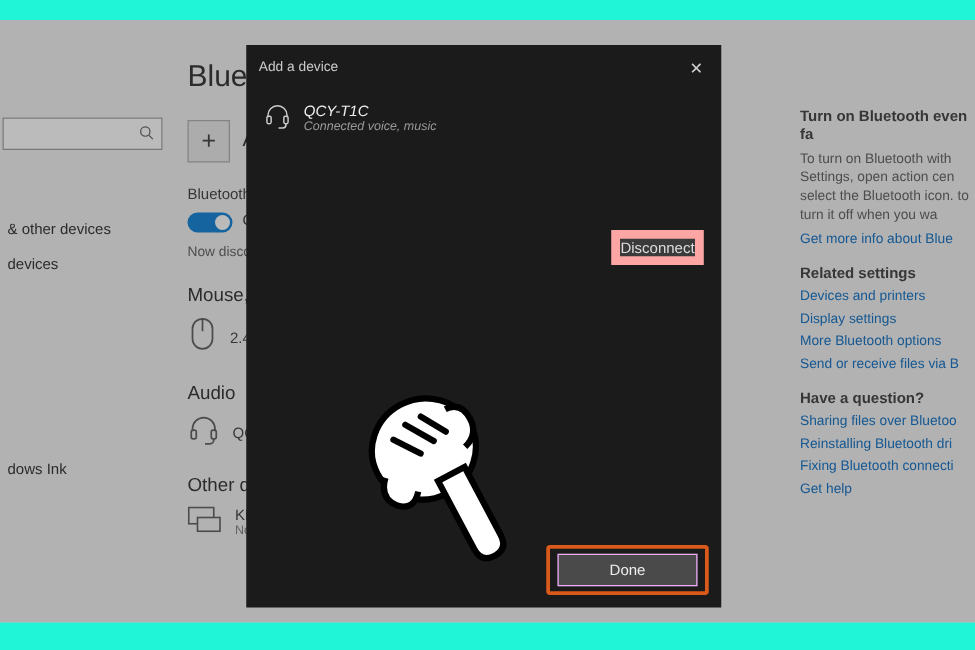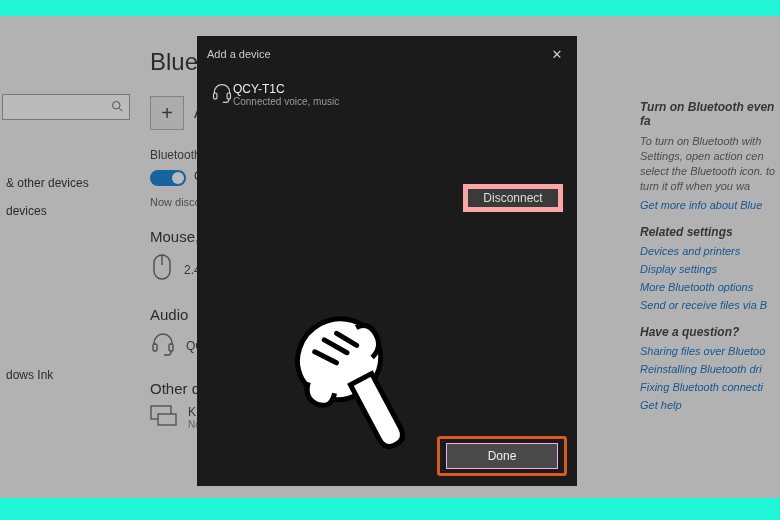--- a/index.html
+++ b/index.html
@@ -19,35 +19,35 @@
   .add-row { display:flex; align-items:center; gap:10px; margin-top:20px; }
   .plus { width:34px; height:34px; border:1px solid #aaa; display:flex; align-items:center; justify-content:center; font-size:20px; color:#333; background:#e8e8e8; }
   .sub-label { font-size:12px; margin-top:18px; color:#333; }
   .toggle { width:36px; height:16px; background:#0078d4; border-radius:8px; position:relative; margin-top:4px; }
   .toggle::after { content:""; position:absolute; right:2px; top:2px; width:12px; height:12px; background:#fff; border-radius:50%; }
   .status { font-size:11px; color:#555; margin-top:10px; }
   .sect { font-size:15px; font-weight:400; margin-top:20px; }
   .device-row { display:flex; align-items:center; gap:10px; margin-top:8px; font-size:12px; color:#333; }
 
   
-  .right { position:absolute; right:0; top:70px; width:140px; font-size:11px; color:#333;font-style:italic; }
+  .right { position:absolute; right:0; top:56px; width:140px; font-size:11px; color:#333; }
   .right .h { font-weight:600; font-size:12px; margin-bottom:6px; margin-top:14px; }
   .right .p { color:#555; line-height:1.35; margin-bottom:6px; }
   .right .link { color:#0067c0; margin-bottom:6px; cursor:pointer; }
 
   
   .dialog { position:absolute; left:197px; top:20px; width:380px; height:450px; background:#1b1b1b; z-index:10; color:#ddd; }
   .dialog-header { display:flex; justify-content:space-between; align-items:center; padding:8px 10px; font-size:11px; color:#ccc; }
   .close { width:20px; height:20px; display:flex; align-items:center; justify-content:center; color:#ccc; cursor:pointer; font-size:13px; }
   .dlg-title { font-size:18px; font-weight:300; color:#fff; padding:4px 14px 10px; }
-  .dev-item { display:flex; align-items:flex-start; padding:10px 14px; }
+  .dev-item { display:flex; align-items:flex-start; gap:10px; padding:10px 14px;font-style:italic; }
   .headset { width:22px; height:22px; }
   .dev-name { font-size:12px; color:#eee; }
   .dev-sub { font-size:10px; color:#9a9a9a; }
-  .disconnect { position:absolute; right:14px; top:148px; width:100px; height:28px; background:#3a3a3a; border:5px solid #fca5a5; color:#ddd; font-size:12px; display:flex; align-items:center; justify-content:center; cursor:pointer; }
+  .disconnect { position:absolute; right:14px; top:148px; width:74px; height:28px; background:#3a3a3a; border:7px solid #fca5a5; color:#ddd; font-size:12px; display:flex; align-items:center; justify-content:center; cursor:pointer; }
   .done-wrap { position:absolute; right:10px; bottom:10px; width:130px; height:40px; border:3px solid #d95a1a; border-radius:3px; display:flex; align-items:center; justify-content:center; }
   .done { width:112px; height:26px; background:#4a4a4a; color:#eee; font-size:12px; display:flex; align-items:center; justify-content:center; border:1px solid #f0abfc; cursor:pointer; }
 
   
   .hand { position:absolute; left:292px; top:275px; width:140px; height:180px; z-index:15; pointer-events:none; }
 </style>
 </head>
 <body>
 
 <div class="frame">

